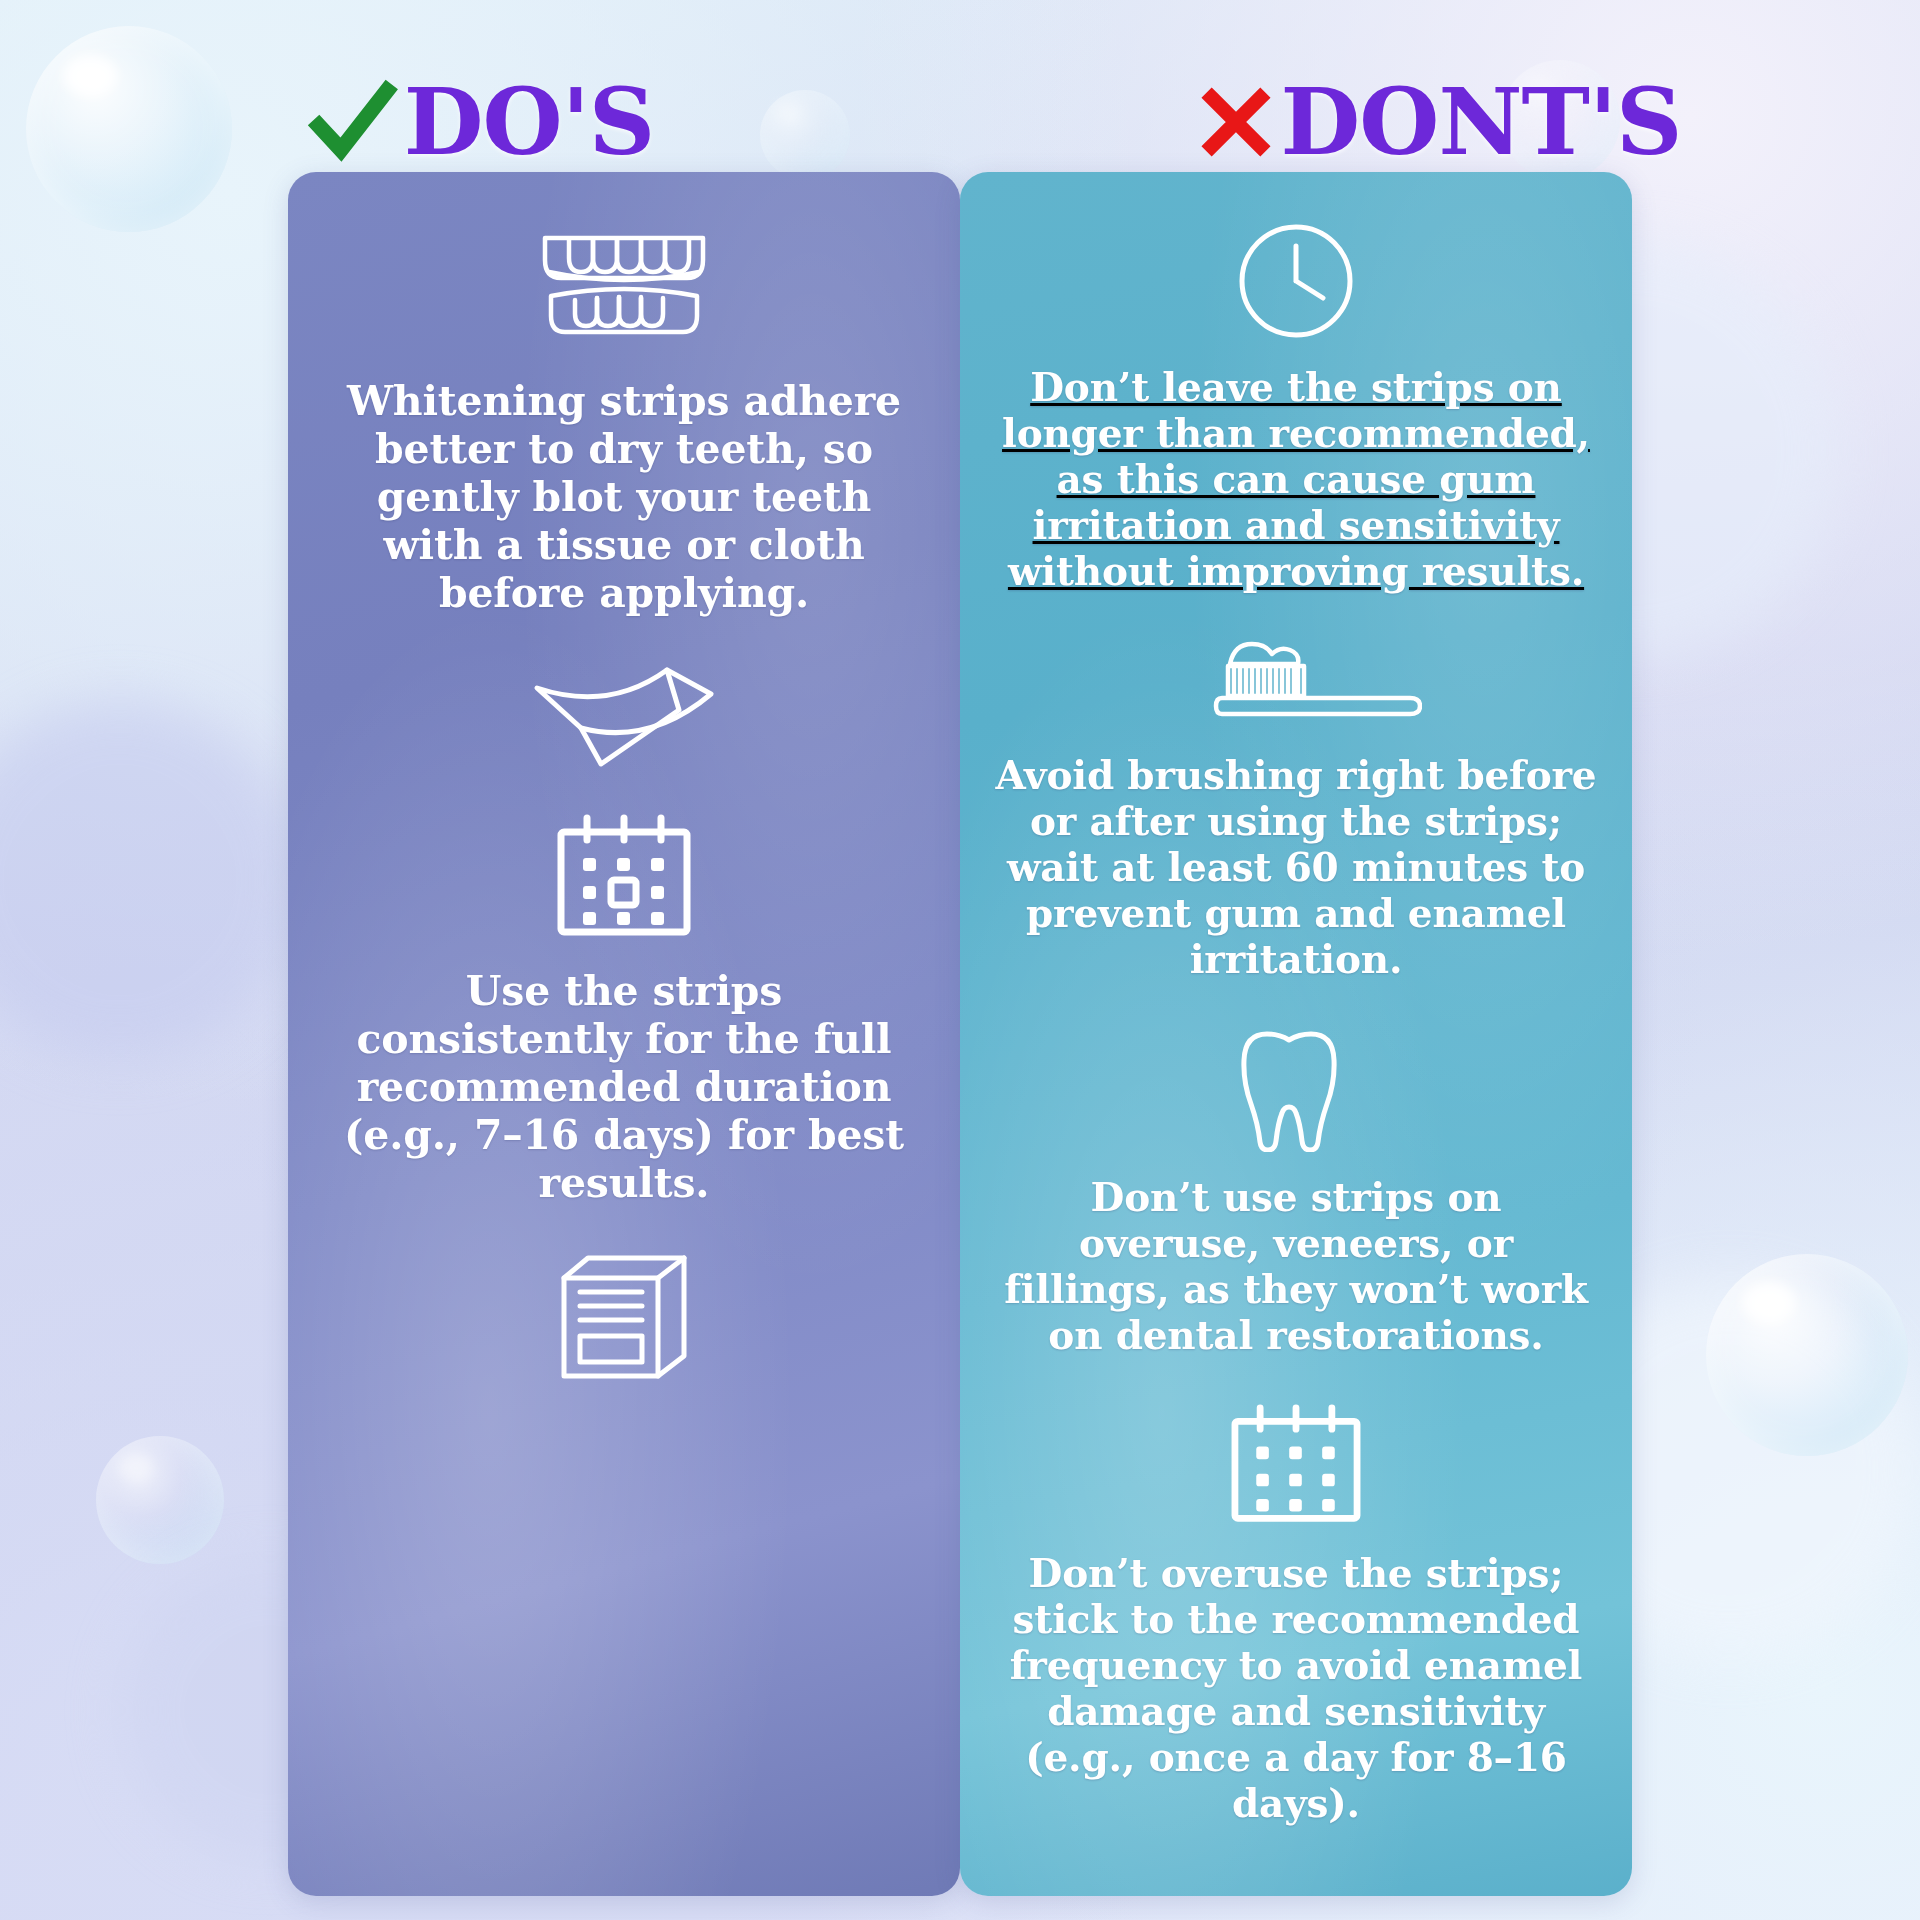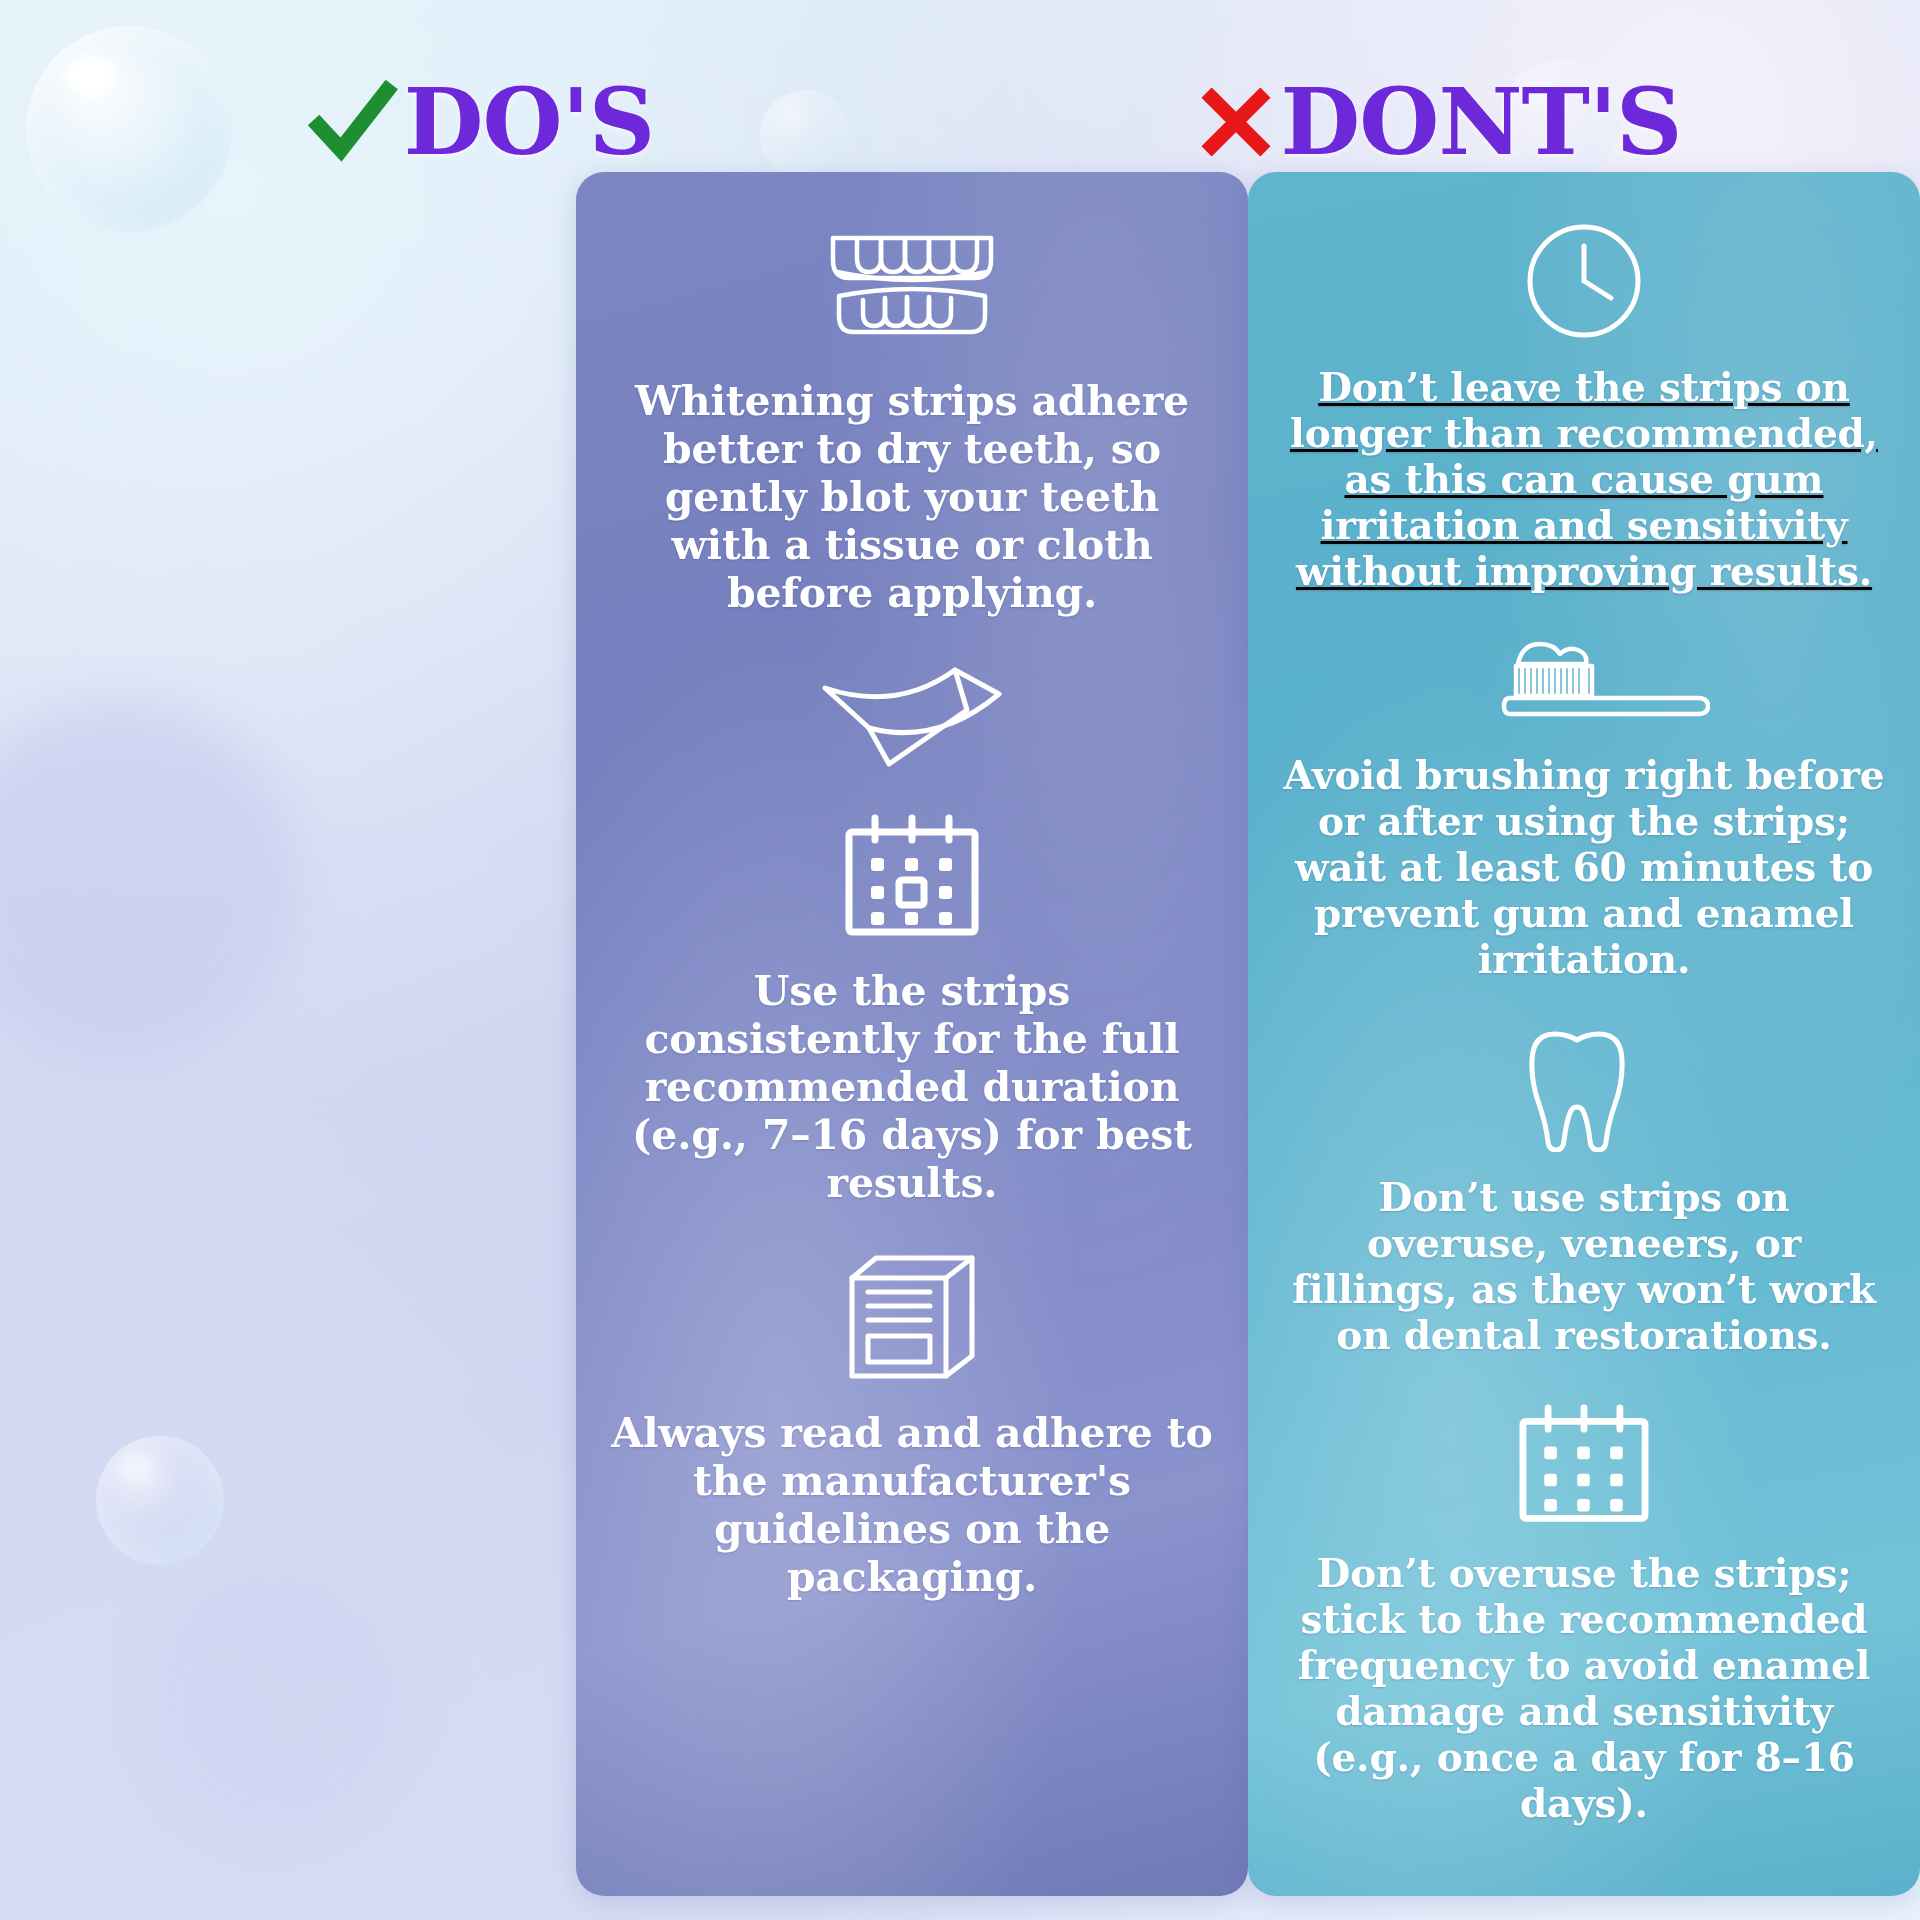--- a/index.html
+++ b/index.html
@@ -33,21 +33,21 @@
   .head .word{
     font-family:"DejaVu Serif","Liberation Serif",serif;
     font-weight:700;font-size:92px;letter-spacing:-1px;color:#6d28d9;
     text-shadow:0 2px 4px rgba(255,255,255,.75);
     line-height:1;
   }
   .mark{width:92px;height:92px;flex:0 0 auto;display:block;}
 
   
   .panels{position:absolute;top:172px;left:0;width:1920px;height:1724px;
-    display:flex;justify-content:flex-end;}
+    display:flex;justify-content:center;}
   .panel{width:672px;border-radius:28px;position:relative;overflow:hidden;
     box-shadow:0 6px 26px rgba(80,90,150,.18);padding:34px 34px 40px;
     box-sizing:border-box;}
   .panel.dos{
     background:linear-gradient(165deg,#7b86c2 0%,#7680be 28%,#7f89c6 55%,#8b93cd 78%,#6f7ab6 100%);
   }
   .panel.donts{
     background:linear-gradient(170deg,#61b4cd 0%,#59b0cb 30%,#65b9d2 62%,#73c3d8 84%,#5bb0cb 100%);
   }
   .panel .sheen{position:absolute;inset:0;pointer-events:none;
@@ -161,21 +161,20 @@
       <div class="item" style="margin-top:42px;">
         <svg class="icon" width="140" height="134" viewBox="0 0 140 134">
           <g fill="none" stroke="#ffffff" stroke-width="5" stroke-linejoin="round" stroke-linecap="round">
             <path d="M10 28 L34 8 L130 8 L130 106 L104 126 L10 126 Z"></path>
             <path d="M10 28 L104 28 L104 126"></path>
             <path d="M104 28 L130 8"></path>
             <path d="M26 42 h62 M26 56 h62 M26 70 h62"></path>
             <rect x="26" y="86" width="62" height="26"></rect>
           </g>
         </svg>
-        <p class="blurb">Always read and adhere to the manufacturer's guidelines on the packaging.</p>
       </div>
     </div>
 
     <div class="panel donts">
       <div class="sheen"></div>
 
       <div class="item" style="margin-top:14px;text-decoration:underline;">
         <svg class="icon" width="122" height="122" viewBox="0 0 122 122">
           <circle cx="61" cy="61" r="54" fill="none" stroke="#ffffff" stroke-width="5"></circle>
           <path d="M61 61 L61 26 M61 61 L88 78" fill="none" stroke="#ffffff" stroke-width="5" stroke-linecap="round"></path>

